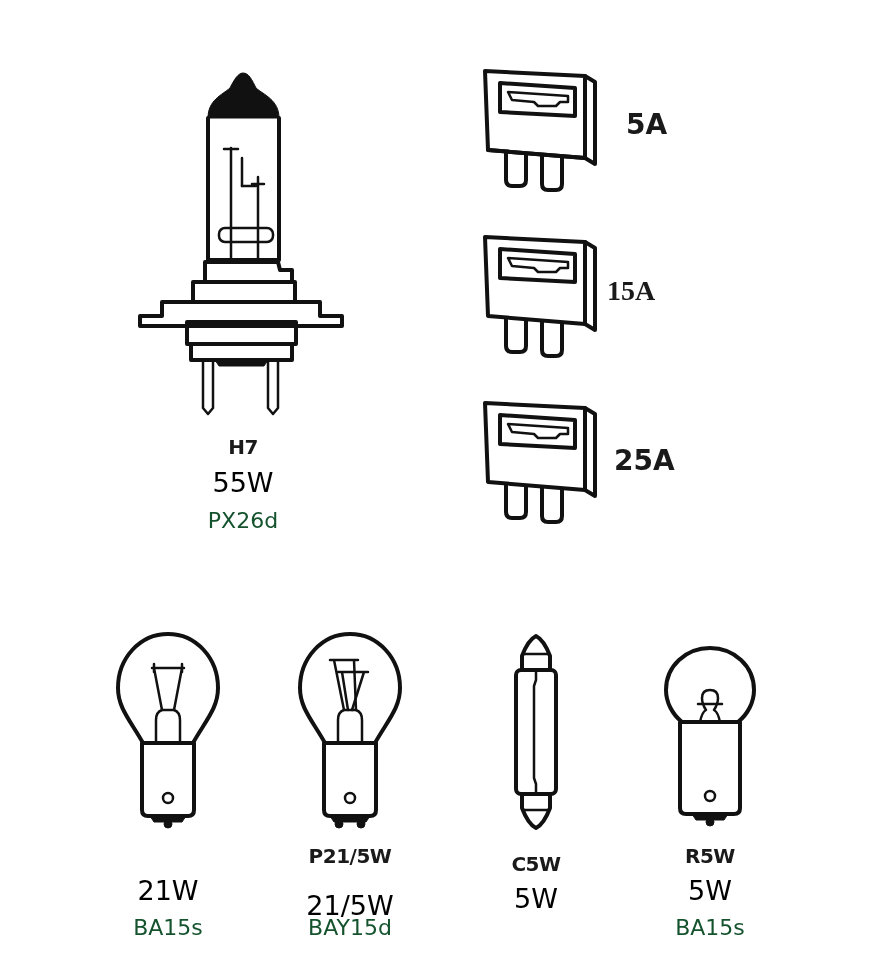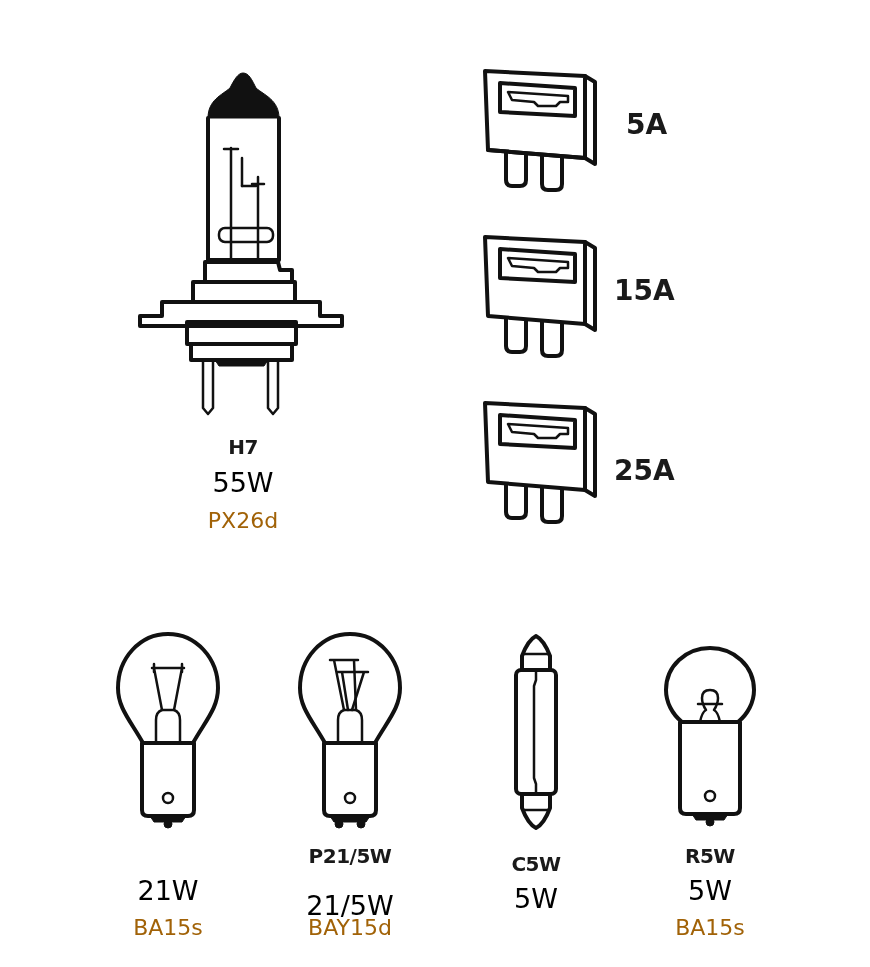--- a/index.html
+++ b/index.html
@@ -4,21 +4,21 @@
 <style>
   html,body{margin:0;padding:0;background:#ffffff;}
   body{width:870px;height:967px;position:relative;overflow:hidden;font-family:"DejaVu Sans",sans-serif;color:#1a1a1a;}
   .abs{position:absolute;}
   svg{position:absolute;overflow:visible;}
   svg .s{fill:none;stroke:#111;stroke-width:4;stroke-linejoin:round;stroke-linecap:round;}
   svg .t{fill:none;stroke:#111;stroke-width:2.5;stroke-linejoin:round;stroke-linecap:round;}
   svg .f{fill:#111;stroke:#111;}
   .name{font-weight:bold;font-size:20px;text-align:center;width:200px;line-height:32px;letter-spacing:-0.5px;}
   .watt{font-size:27px;text-align:center;width:200px;line-height:32px;color:#000000;}
-  .base{font-size:22px;text-align:center;width:200px;line-height:32px;color:#a16207;}
+  .base{font-size:22px;text-align:center;width:200px;line-height:32px;color:#14532d;}
   .fuse-label{font-weight:bold;font-size:28px;line-height:32px;}
 </style>
 </head>
 <body>
 
 <div class="abs" style="left:0;top:0;width:870px;height:967px;pointer-events:none;">
   <svg width="870" height="967" style="left:0;top:0;">
 
     <path class="f" d="M208,118 C208,100 222,95 230,88 C234,80 238,73 243,73 C249,73 252,80 256,88 C264,95 279,100 279,118 Z"></path>
 
@@ -62,33 +62,33 @@
 
 <div class="abs" style="left:480px;top:234px;width:260px;height:125px;">
   <svg width="120" height="125" style="left:0;top:0;">
     <path class="s" d="M5,3 L105,8 L105,90 L8,82 Z"></path>
     <path class="s" d="M105,8 L115,14 L115,96 L105,90"></path>
     <path class="s" d="M20,15 L95,20 L95,48 L20,44 Z"></path>
     <path class="t" d="M28,24 L88,28 L88,34 L80,34 L76,38 L58,38 L54,34 L32,32 Z"></path>
     <path class="s" d="M26,84 L26,112 Q26,118 32,118 L40,118 Q46,118 46,112 L46,86"></path>
     <path class="s" d="M62,88 L62,116 Q62,122 68,122 L76,122 Q82,122 82,116 L82,90"></path>
   </svg>
-  <div class="abs fuse-label" style="left:134px;top:41px;">15A</div>
+  <div class="abs fuse-label" style="left:127px;top:41px;font-family:Liberation Serif, serif;">15A</div>
 </div>
 
 <div class="abs" style="left:480px;top:400px;width:260px;height:125px;">
   <svg width="120" height="125" style="left:0;top:0;">
     <path class="s" d="M5,3 L105,8 L105,90 L8,82 Z"></path>
     <path class="s" d="M105,8 L115,14 L115,96 L105,90"></path>
     <path class="s" d="M20,15 L95,20 L95,48 L20,44 Z"></path>
     <path class="t" d="M28,24 L88,28 L88,34 L80,34 L76,38 L58,38 L54,34 L32,32 Z"></path>
     <path class="s" d="M26,84 L26,112 Q26,118 32,118 L40,118 Q46,118 46,112 L46,86"></path>
     <path class="s" d="M62,88 L62,116 Q62,122 68,122 L76,122 Q82,122 82,116 L82,90"></path>
   </svg>
-  <div class="abs fuse-label" style="left:134px;top:45px;margin-top:10px;">25A</div>
+  <div class="abs fuse-label" style="left:134px;top:45px;">25A</div>
 </div>
 
 <div class="abs" style="left:68px;top:620px;width:200px;height:320px;">
   <svg width="200" height="220" style="left:0;top:0;">
     <path class="s" d="M75,123 C62,100 50,88 50,68 C50,38 72,14 100,14 C128,14 150,38 150,68 C150,88 138,100 125,123"></path>
     <path class="s" d="M74,123 L126,123 L126,190 Q126,196 120,196 L80,196 Q74,196 74,190 Z"></path>
     <circle class="t" cx="100" cy="178" r="5"></circle>
     <path class="f" d="M82,196 L118,196 L114,202 L86,202 Z"></path>
     <circle class="f" cx="100" cy="204" r="4"></circle>
     <path class="t" d="M88,123 L88,100 Q88,92 94,90 L106,90 Q112,92 112,100 L112,123"></path>

